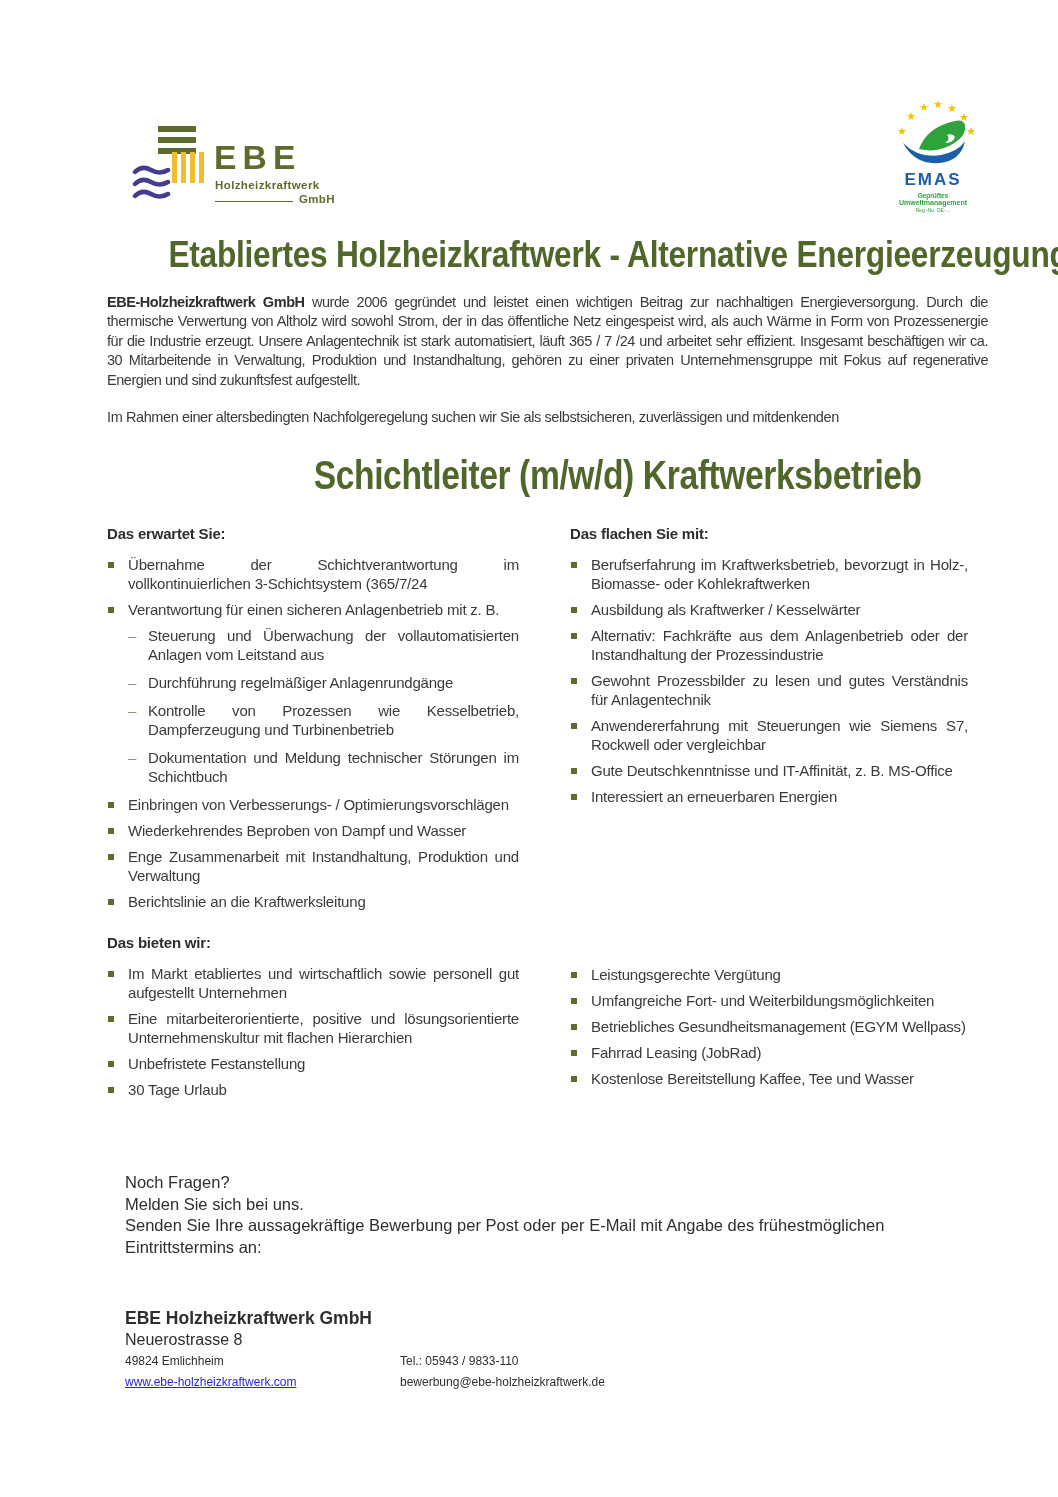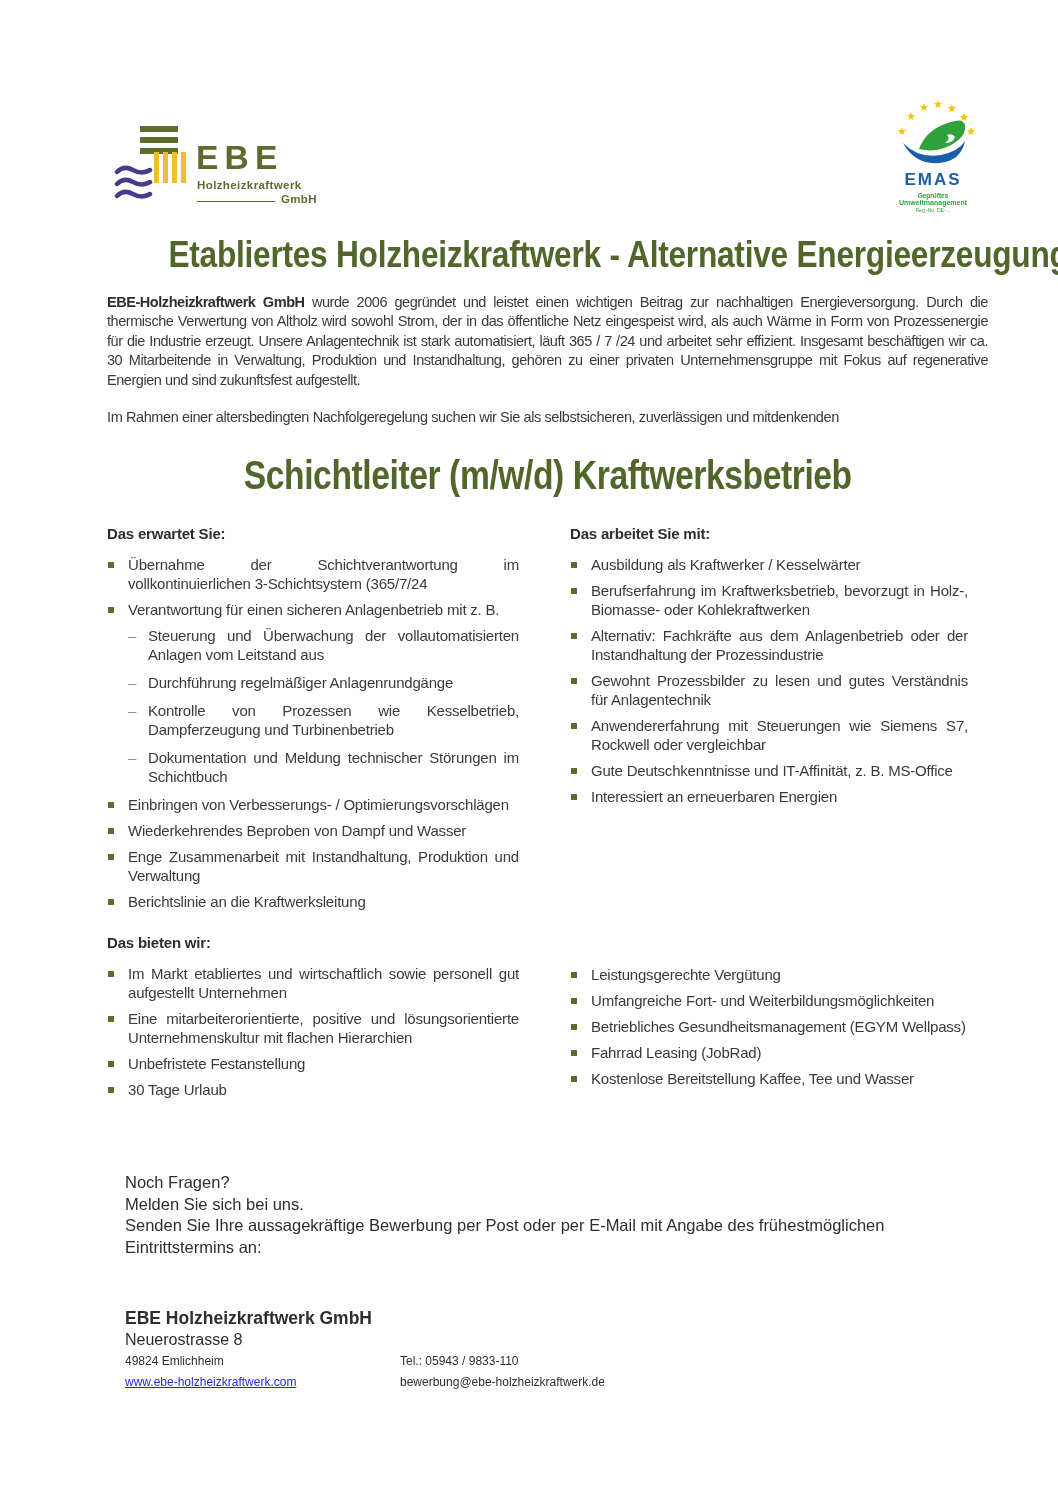--- a/index.html
+++ b/index.html
@@ -1,20 +1,20 @@
 <!DOCTYPE html>
 <html><head>
 <meta charset="utf-8">
 <style>
   html,body{margin:0;padding:0;background:#ffffff;}
   .page{position:relative;width:1058px;height:1497px;background:#ffffff;overflow:hidden;
         font-family:"Liberation Sans","DejaVu Sans",sans-serif;color:#3a3a3a;}
 
   
-  .ebe-logo{position:absolute;left:114px;top:113px;width:210px;height:100px;text-align:right;}
+  .ebe-logo{position:absolute;left:132px;top:113px;width:210px;height:100px;text-align:right;}
   .hbar{position:absolute;left:26px;width:38px;height:6px;background:#5d6b2d;}
   .hbar.b1{top:13px}.hbar.b2{top:24px}.hbar.b3{top:35px}
   .vbar{position:absolute;top:39px;width:5px;height:31px;background:#f0bc30;}
   .vbar.v1{left:40px}.vbar.v2{left:49px}.vbar.v3{left:58px}.vbar.v4{left:67px}
   .waves{position:absolute;left:0px;top:50px;}
   .ebe-word{position:absolute;left:82px;top:26px;font-size:33px;font-weight:bold;
             letter-spacing:6px;color:#5d6b2d;transform:scaleX(1.02);transform-origin:left;}
   .ebe-sub{position:absolute;left:83px;top:66px;font-size:11.5px;font-weight:bold;color:#5d6b2d;letter-spacing:.4px;}
   .ebe-gmbh{position:absolute;left:83px;top:80px;width:120px;display:flex;align-items:flex-end;}
   .ebe-gmbh .rule{flex:1;border-bottom:1.5px solid #5d6b2d;margin:0 6px 3px 0;}
@@ -29,21 +29,21 @@
   
   .content{padding:238px 70px 0 107px;}
   h1.headline{margin:0;text-align:left;font-size:36px;line-height:34px;color:#51662a;white-space:nowrap;}
   h1.headline span{display:inline-block;transform:scaleX(.88);transform-origin:center;letter-spacing:-.3px;}
 
   .intro{margin:21px 0 0 0;font-size:14.5px;line-height:19.4px;letter-spacing:-.45px;
          text-align:justify;color:#3a3a3a;}
   .intro b{color:#2e2e2e;}
   .leadin{margin:19px 0 0 0;font-size:14.5px;letter-spacing:-.4px;}
 
-  h2.jobtitle{margin:27px 0 0 0;text-align:center;font-size:41px;line-height:46px;color:#51662a;white-space:nowrap;}
+  h2.jobtitle{margin:27px 0 0 0;text-align:right;font-size:41px;line-height:46px;color:#51662a;white-space:nowrap;}
   h2.jobtitle span{display:inline-block;transform:scaleX(.82);transform-origin:center;letter-spacing:-.5px;}
 
   .cols{display:flex;align-items:flex-start;}
   .row1{margin-top:27px;}
   .row2{margin-top:16px;}
   .col-left{width:412px;margin-right:51px;}
   .col-right{width:398px;}
   .row2 .col-right{padding-top:31px;}
 
   h3.colhead{margin:0 0 13px 0;font-size:15px;font-weight:bold;color:#2e2e2e;letter-spacing:-.2px;}
@@ -162,30 +162,30 @@
               <span class="marker"></span>
               <span class="li-text">Enge Zusammenarbeit mit Instandhaltung, Produktion und Verwaltung</span>
             </li>
             <li>
               <span class="marker"></span>
               <span class="li-text">Berichtslinie an die Kraftwerksleitung</span>
             </li>
           </ul>
       </div>
       <div class="col-right">
-        <h3 class="colhead">Das arbeitet Sie mit:</h3>
-        <ul class="bullets">
-
-        <li>
+        <h3 class="colhead">Das flachen Sie mit:</h3>
+        <ul class="bullets">
+
+        <li>
+              <span class="marker"></span>
+              <span class="li-text">Berufserfahrung im Kraftwerksbetrieb, bevorzugt in Holz-, Biomasse- oder Kohlekraftwerken</span>
+            </li>
+            <li>
               <span class="marker"></span>
               <span class="li-text">Ausbildung als Kraftwerker / Kesselwärter</span>
-            </li>
-            <li>
-              <span class="marker"></span>
-              <span class="li-text">Berufserfahrung im Kraftwerksbetrieb, bevorzugt in Holz-, Biomasse- oder Kohlekraftwerken</span>
             </li>
             <li>
               <span class="marker"></span>
               <span class="li-text">Alternativ: Fachkräfte aus dem Anlagenbetrieb oder der Instandhaltung der Prozessindustrie</span>
             </li>
             <li>
               <span class="marker"></span>
               <span class="li-text">Gewohnt Prozessbilder zu lesen und gutes Verständnis für Anlagentechnik</span>
             </li>
             <li>

